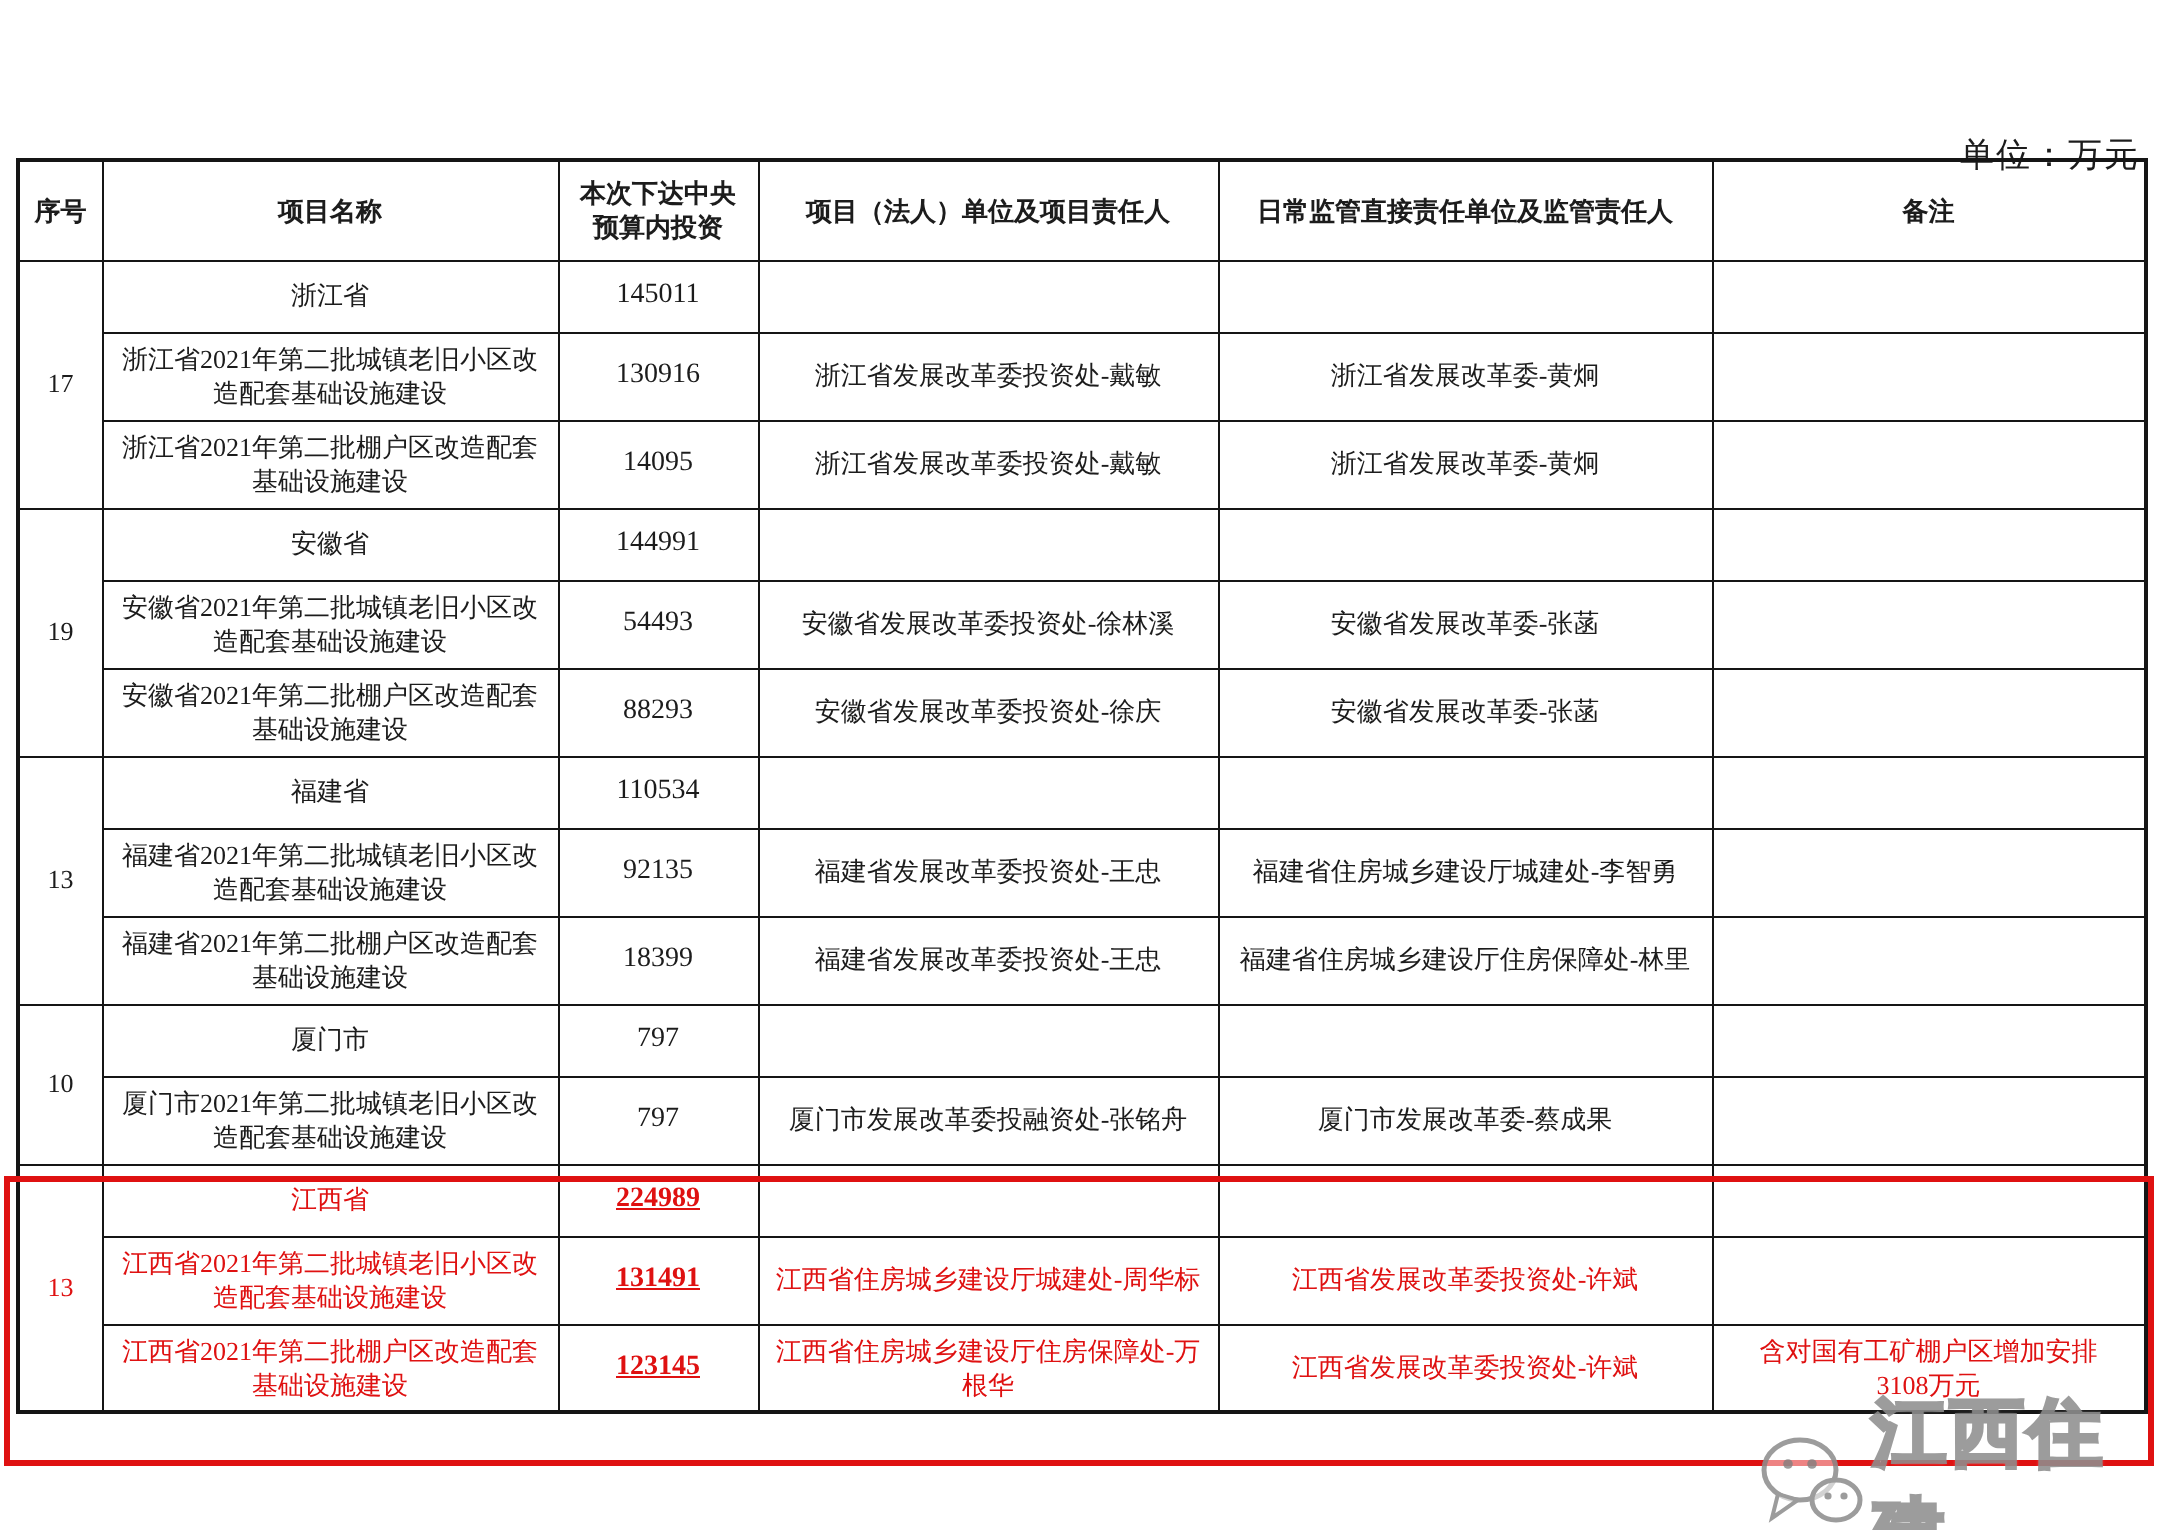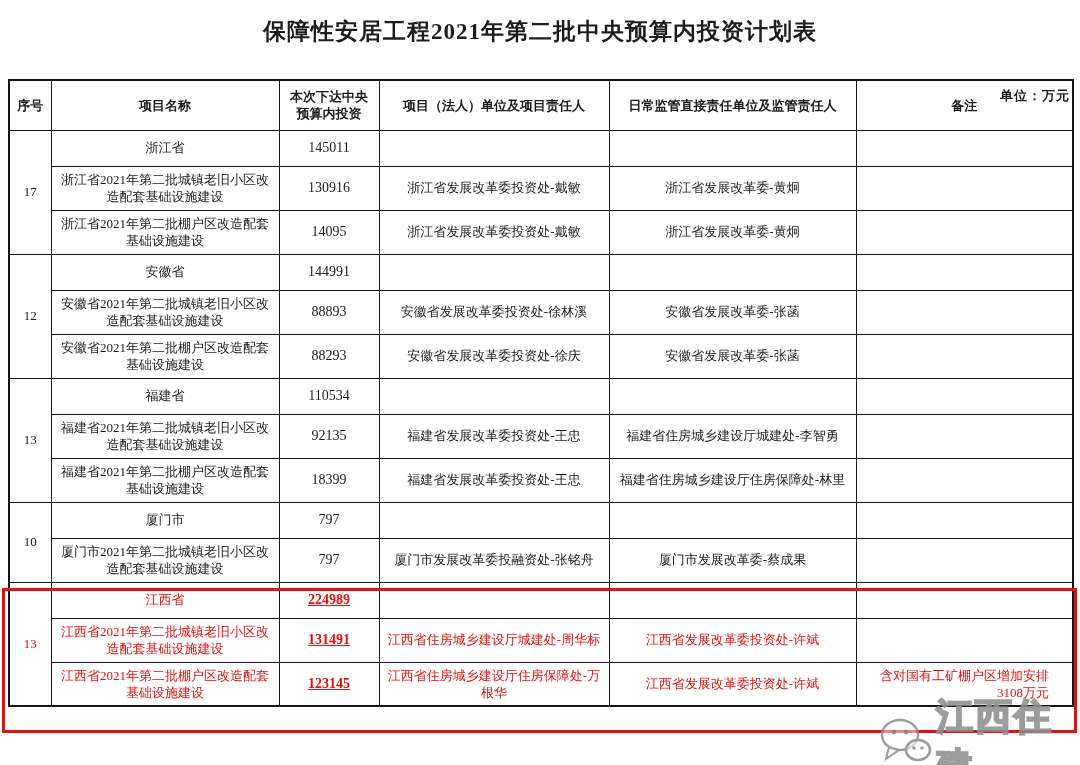--- a/index.html
+++ b/index.html
@@ -11,22 +11,22 @@
     font-family:"Liberation Serif","DejaVu Serif",serif;
     color:var(--ink,#1c1c1c);
   }
   .title{
     position:absolute;top:16px;left:0;width:100%;
     text-align:center;
     font-size:23px;font-weight:bold;letter-spacing:1px;
     margin:0;
   }
   .unit-note{
-    position:absolute;top:87px;right:10px;
-    font-size:13px;letter-spacing:1px;font-weight:bold;
+    position:absolute;top:66px;right:10px;
+    font-size:17px;letter-spacing:1px;
   }
   table.invest-table{
     position:absolute;left:8px;top:79px;
     width:1064px;
     border-collapse:collapse;
     table-layout:fixed;
     border:2.5px solid var(--line,#151515);
   }
   .invest-table th,.invest-table td{
     border:1.5px solid var(--line,#151515);
@@ -36,21 +36,21 @@
     overflow:hidden;
   }
   .invest-table thead tr{height:50px;}
   .invest-table th{font-weight:bold;font-size:13px;}
   .invest-table th.h-amount{padding:0 9px;}
   tr.province-row{height:36px;}
   tr.project-row{height:44px;}
   td.amount{font-size:14px;}
   tr.red td{color:var(--red,#df1111);}
   tr.red td.amount{font-weight:bold;text-decoration:underline;}
-  td.remark-filled{text-align:right;padding:2px 23px;margin-left:32px;}
+  td.remark-filled{text-align:center;padding:2px 23px;margin-left:32px;}
   .red-box{
     position:absolute;
     border:3px solid var(--red,#df1111);
     pointer-events:none;
     left:2px;top:585px;width:1069px;height:138px;
   }
   .watermark{
     position:absolute;left:878px;top:692px;
     display:flex;align-items:center;gap:2px;
     opacity:0.88;
@@ -63,21 +63,20 @@
     text-shadow:0 0 2px rgba(255,255,255,0.8);
     font-family:"Liberation Sans","DejaVu Sans",sans-serif;
   }
   .wm-icon{flex:0 0 auto;}
 </style>
 </head>
 <body>
 
 <div class="page">
 
-  <h1 class="title">保障性安居工程2021年第二批中央预算内投资计划表</h1>
 
   <div class="unit-note">单位：万元</div>
 
   <table class="invest-table">
     <colgroup>
       <col style="width:42px">
       <col style="width:228px">
       <col style="width:100px">
       <col style="width:230px">
       <col style="width:247px">
@@ -110,30 +109,30 @@
           <td class="remark"></td>
         </tr>
         <tr class="project-row">
           <td class="name">浙江省2021年第二批棚户区改造配套基础设施建设</td>
           <td class="amount">14095</td>
           <td class="unit">浙江省发展改革委投资处-戴敏</td>
           <td class="supervisor">浙江省发展改革委-黄炯</td>
           <td class="remark"></td>
         </tr>
         <tr class="province-row">
-          <td rowspan="3" class="seq">12</td>
+          <td rowspan="3" class="seq">19</td>
           <td class="name">安徽省</td>
           <td class="amount">144991</td>
           <td class="unit"></td>
           <td class="supervisor"></td>
           <td class="remark"></td>
         </tr>
         <tr class="project-row">
           <td class="name">安徽省2021年第二批城镇老旧小区改造配套基础设施建设</td>
-          <td class="amount">88893</td>
+          <td class="amount">54493</td>
           <td class="unit">安徽省发展改革委投资处-徐林溪</td>
           <td class="supervisor">安徽省发展改革委-张菡</td>
           <td class="remark"></td>
         </tr>
         <tr class="project-row">
           <td class="name">安徽省2021年第二批棚户区改造配套基础设施建设</td>
           <td class="amount">88293</td>
           <td class="unit">安徽省发展改革委投资处-徐庆</td>
           <td class="supervisor">安徽省发展改革委-张菡</td>
           <td class="remark"></td>

